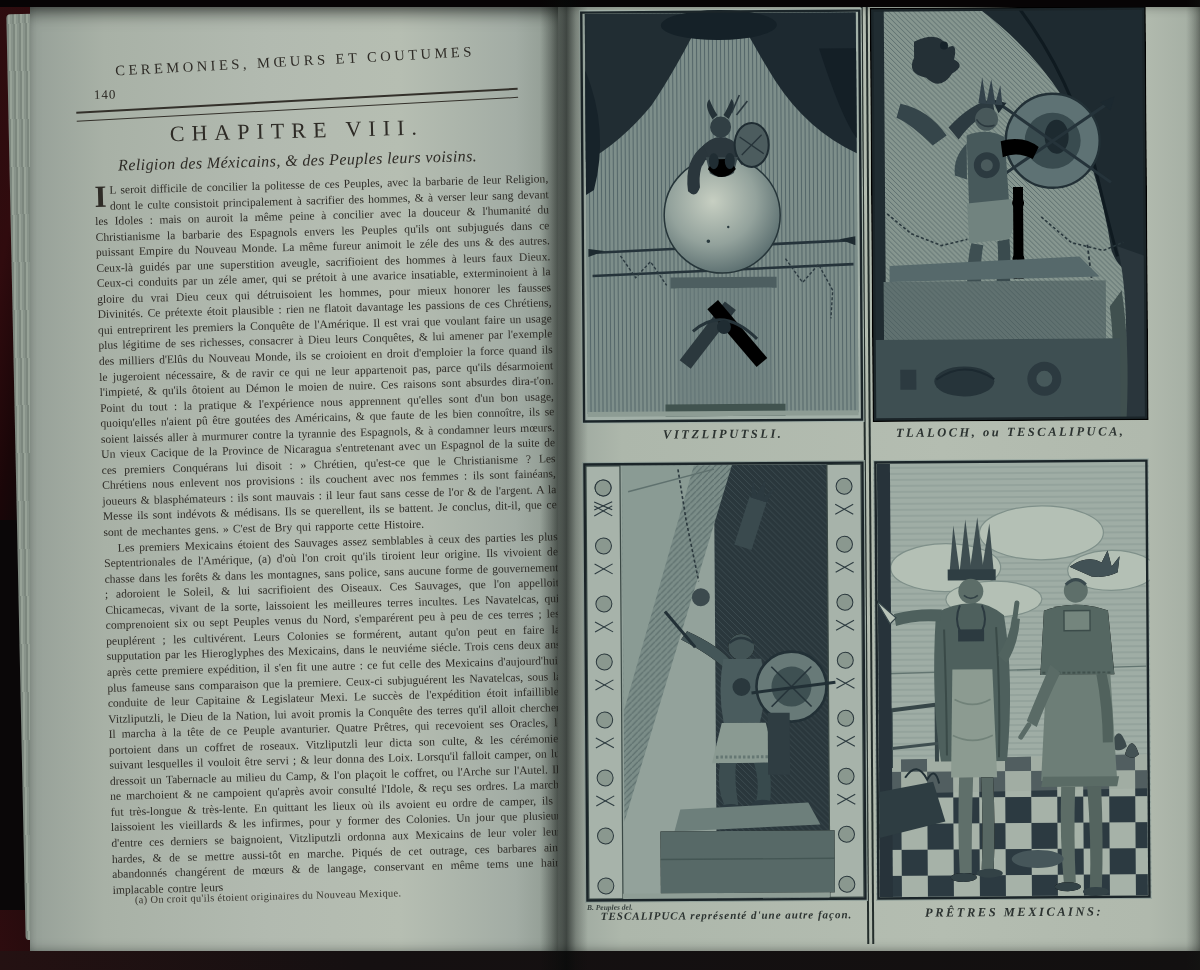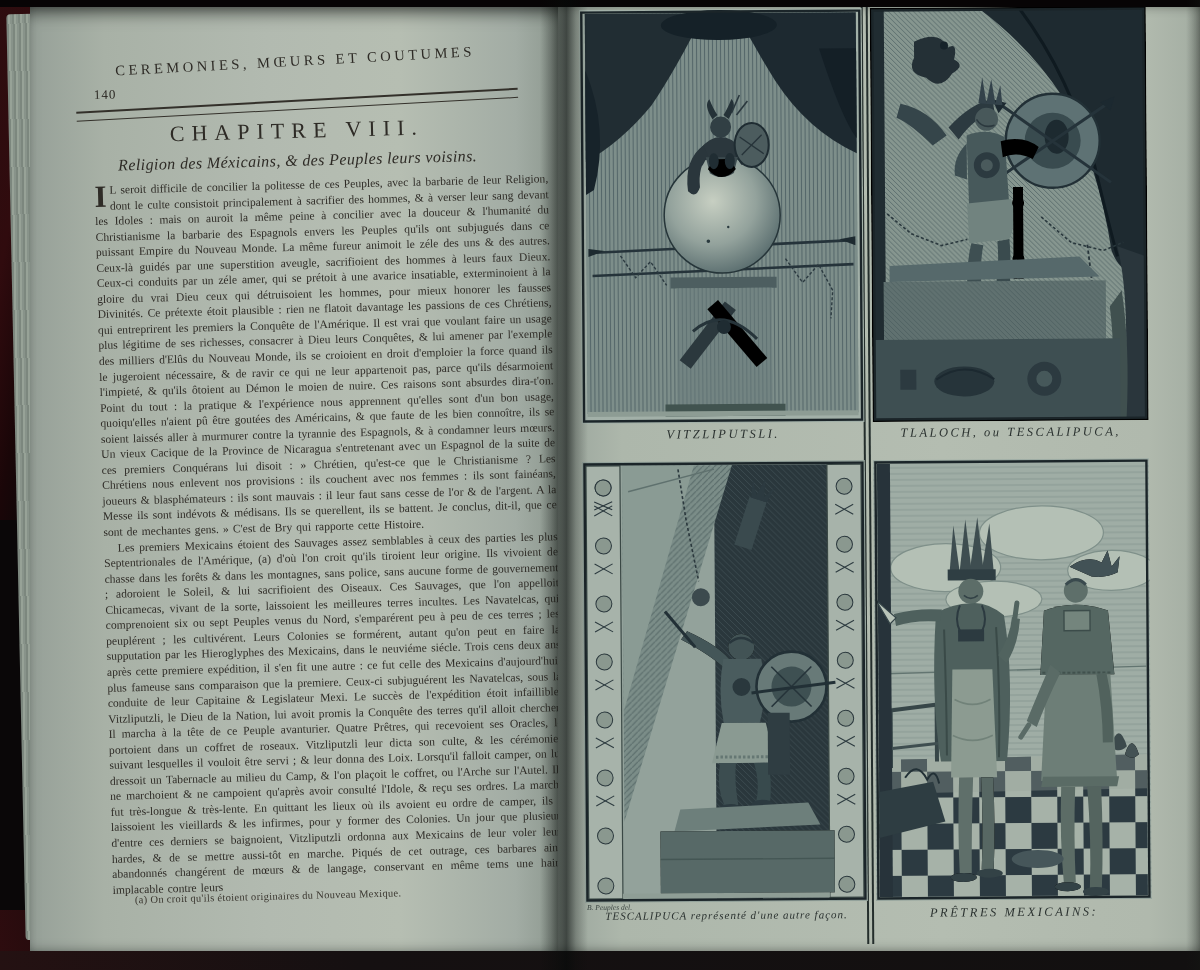--- a/index.html
+++ b/index.html
@@ -38,21 +38,21 @@
   .dropcap{float:left;font-size:31px;line-height:26px;padding:1px 3px 0 0;font-weight:bold;}
   .footnote{position:absolute;left:94px;top:884px;width:420px;font-size:10.5px;
     letter-spacing:.3px;color:#3a362f;}
   
   .gutter{position:absolute;left:540px;top:0;width:48px;height:970px;
     background:linear-gradient(90deg,rgba(8,12,10,0) 0%,rgba(8,12,10,.45) 40%,rgba(6,10,9,.62) 55%,rgba(8,12,10,.25) 75%,rgba(8,12,10,0) 100%);
     z-index:5;}
   
   .right-page{position:absolute;left:558px;top:0;width:642px;height:952px;
     background:linear-gradient(90deg,#9aa59c 0%,#adb7ab 10%,#b4bdb1 60%,#b0b9ad 92%,#a3ada2 100%);
-    box-shadow:inset 0 10px 14px -8px rgba(5,8,6,.85), inset 0 -8px 12px -8px rgba(5,8,6,.5);}
+    box-shadow:inset 0 10px 14px -8px rgba(5,8,6,.85), inset 0 -8px 12px -8px rgba(5,8,6,.5);font-weight:bold;}
   .right-inner{position:absolute;left:0;top:0;width:100%;height:100%;transform:rotate(-.4deg);}
   .plate{position:absolute;}
   .plate svg{display:block;}
   .col-rule{position:absolute;left:306px;top:6px;width:7px;height:938px;
     border-left:2.5px solid #242e2c;border-right:2.5px solid #242e2c;box-sizing:border-box;}
   .caption{position:absolute;text-align:center;font-style:italic;font-size:12.5px;
     letter-spacing:2.5px;color:#2c3331;white-space:nowrap;}
   .caption.small{font-size:11px;letter-spacing:1px;}
   .signature{position:absolute;left:26px;top:901px;font-size:7.5px;font-style:italic;color:#3a4441;}
   .right-edge-shade{position:absolute;right:0;top:0;width:14px;height:100%;

